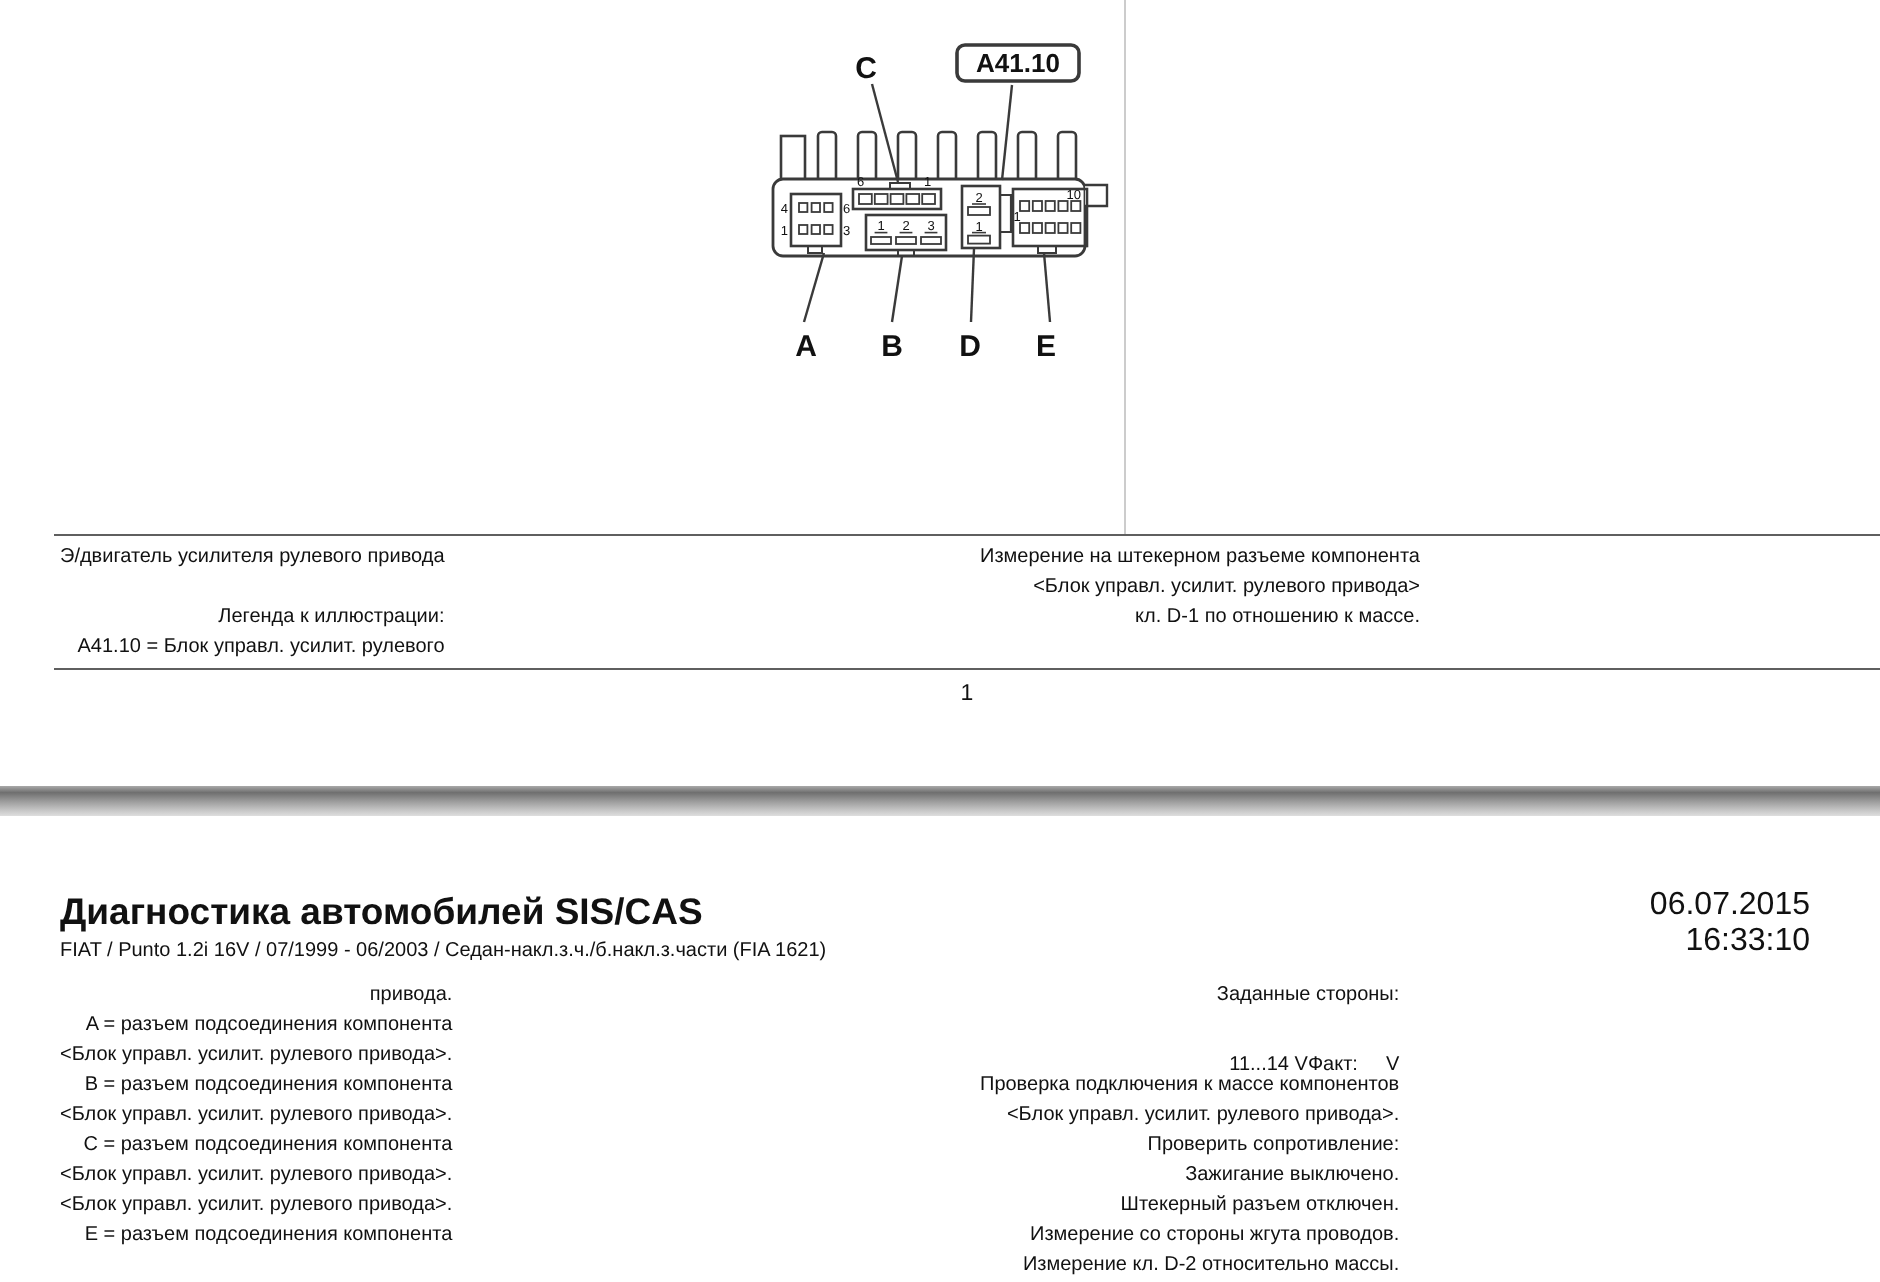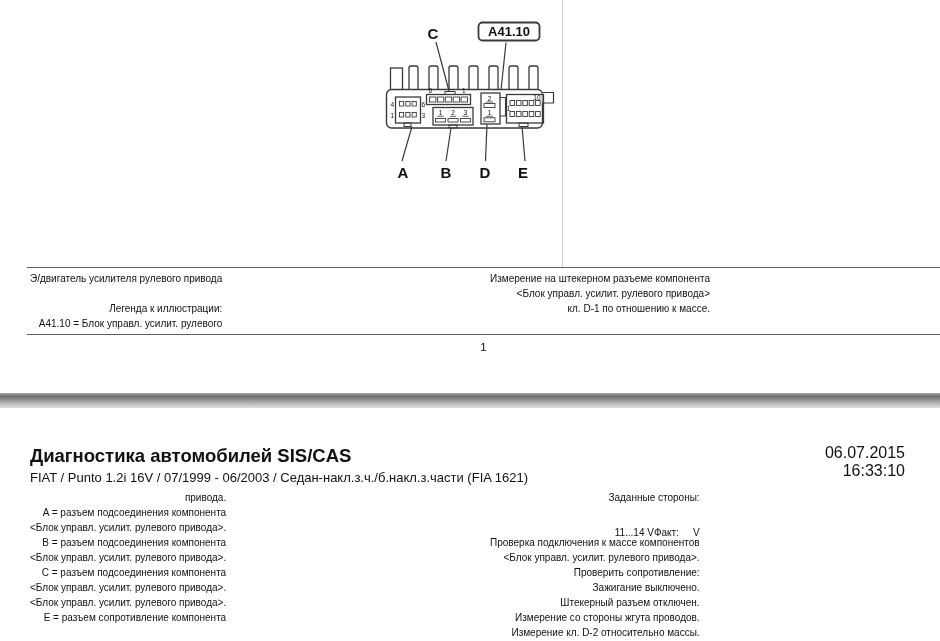--- a/index.html
+++ b/index.html
@@ -13,21 +13,21 @@
   .rule{position:absolute;left:27px;width:913px;height:1px;background:#5f5f5f;}
   .vline{position:absolute;left:562px;top:0;width:1px;height:268px;background:#cccccc;}
   .pagenum{position:absolute;top:340px;left:27px;width:913px;text-align:center;
            font-size:11.5px;line-height:14px;}
   .separator{position:absolute;left:0;top:393px;width:940px;height:15px;
     background:linear-gradient(to bottom,#a9a9a9 0%,#6f6f6f 22%,#9a9a9a 50%,#c2c2c2 78%,#dedede 100%);}
   .page2{position:absolute;left:0;top:408px;width:940px;height:233px;background:#fff;}
   .p2-title{position:absolute;left:30px;top:37px;font-size:18.5px;font-weight:bold;white-space:nowrap;}
   .p2-datetime{position:absolute;right:35px;top:36px;text-align:right;
     font-size:16px;line-height:17.5px;}
-  .p2-sub{position:absolute;left:30px;top:62px;font-size:13px;white-space:nowrap;}
+  .p2-sub{position:absolute;left:30px;top:62px;font-size:10px;white-space:nowrap;}
   .p2-left{position:absolute;left:30px;top:82px;}
   .p2-right{position:absolute;left:490px;top:82px;}
   .p1-left{position:absolute;left:30px;top:271px;}
   .p1-right{position:absolute;left:490px;top:271px;}
   .range-span{display:inline-block;width:80px;margin-top:20px;}
   .unit-span{margin-left:14px;}
   svg text{fill:#111;stroke:none;font-family:"Liberation Sans",sans-serif;}
   .pin-t{font-size:6.5px;}
   .callout-t{font-size:15px;font-weight:bold;}
   .ref-t{font-size:13px;font-weight:bold;}
@@ -187,21 +187,21 @@
 
   <div class="p2-left">
     <div class="tline">привода.</div>
     <div class="tline">A = разъем подсоединения компонента</div>
     <div class="tline">&lt;Блок управл. усилит. рулевого привода&gt;.</div>
     <div class="tline">B = разъем подсоединения компонента</div>
     <div class="tline">&lt;Блок управл. усилит. рулевого привода&gt;.</div>
     <div class="tline">C = разъем подсоединения компонента</div>
     <div class="tline">&lt;Блок управл. усилит. рулевого привода&gt;.</div>
     <div class="tline">&lt;Блок управл. усилит. рулевого привода&gt;.</div>
-    <div class="tline">E = разъем сопротивление компонента</div>
+    <div class="tline">E = разъем подсоединения компонента</div>
   </div>
 
   <div class="p2-right">
     <div class="tline">Заданные стороны:</div>
     <div class="tline">
       <span class="range-span">11...14 V</span><span>Факт:</span><span class="unit-span">V</span>
     </div>
     <div class="tline"></div>
     <div class="tline">Проверка подключения к массе компонентов</div>
     <div class="tline">&lt;Блок управл. усилит. рулевого привода&gt;.</div>

